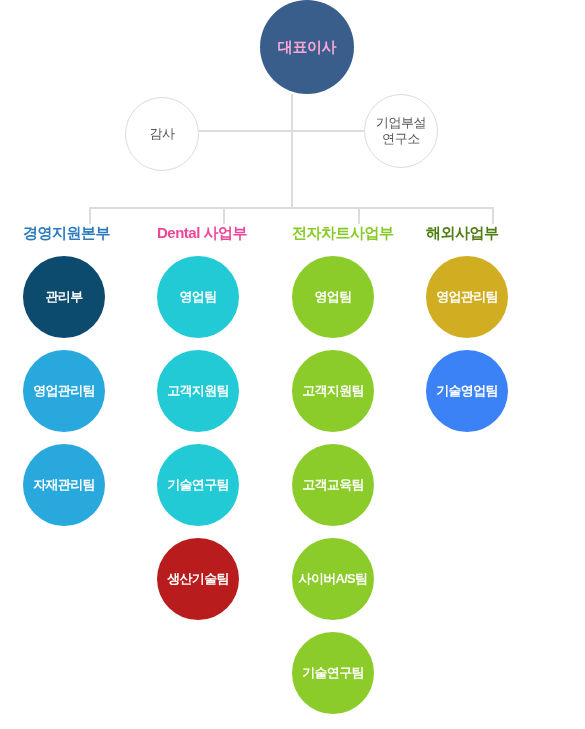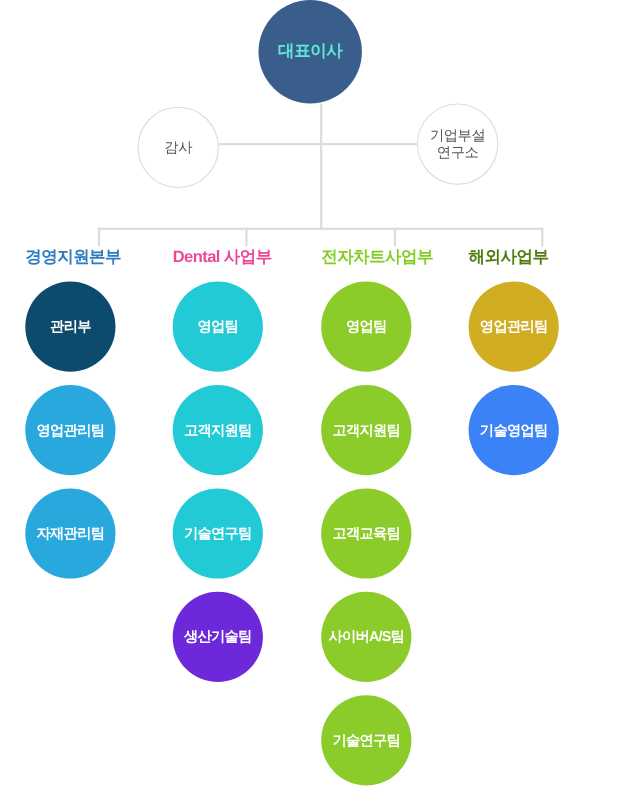--- a/index.html
+++ b/index.html
@@ -40,40 +40,40 @@
     text-align: center;
     box-sizing: border-box;
     line-height: 1.22;
     letter-spacing: -0.4px;
   }
 
   
   .node-ceo {
     width: 94px;
     height: 94px;
-    left: 235px;
+    left: 260px;
     top: 0px;
     background: #3a5e8c;
-    color: #5eead4;
+    color: #f9a8d4;
     font-size: 15px;
     font-weight: 700;
   }
 
   
   .node-staff {
     width: 74px;
     height: 74px;
     background: #ffffff;
     border: 1px solid #dcdcdc;
     color: #555555;
     font-size: 13px;
     font-weight: 400;
   }
   .node-staff.left  { left: 125px; top: 97px; }
-  .node-staff.right { left: 379px; top: 94px; }
+  .node-staff.right { left: 364px; top: 94px; }
 
   
   .division {
     position: absolute;
     top: 224px;
     width: 135px;
     display: flex;
     flex-direction: column;
   }
   .division-title {
@@ -139,21 +139,21 @@
     <div class="team" style="background: #0c4a6e;">관리부</div>
     <div class="team" style="background: rgb(41, 168, 222);">영업관리팀</div>
     <div class="team" style="background: rgb(41, 168, 222);">자재관리팀</div>
   </div>
 
   <div class="division" id="division-1">
     <div class="division-title" style="color: #ec4899;">Dental 사업부</div>
     <div class="team" style="background: rgb(34, 202, 214);">영업팀</div>
     <div class="team" style="background: rgb(34, 202, 214);">고객지원팀</div>
     <div class="team" style="background: rgb(34, 202, 214);">기술연구팀</div>
-    <div class="team" style="background: #6d28d9;">생산기술팀</div>
+    <div class="team" style="background: #b91c1c;">생산기술팀</div>
   </div>
 
   <div class="division" id="division-2">
     <div class="division-title" style="color: rgb(135, 203, 40);">전자차트사업부</div>
     <div class="team" style="background: rgb(139, 204, 42);">영업팀</div>
     <div class="team" style="background: rgb(139, 204, 42);">고객지원팀</div>
     <div class="team" style="background: rgb(139, 204, 42);">고객교육팀</div>
     <div class="team" style="background: rgb(139, 204, 42);">사이버A/S팀</div>
     <div class="team" style="background: rgb(139, 204, 42);">기술연구팀</div>
   </div>

